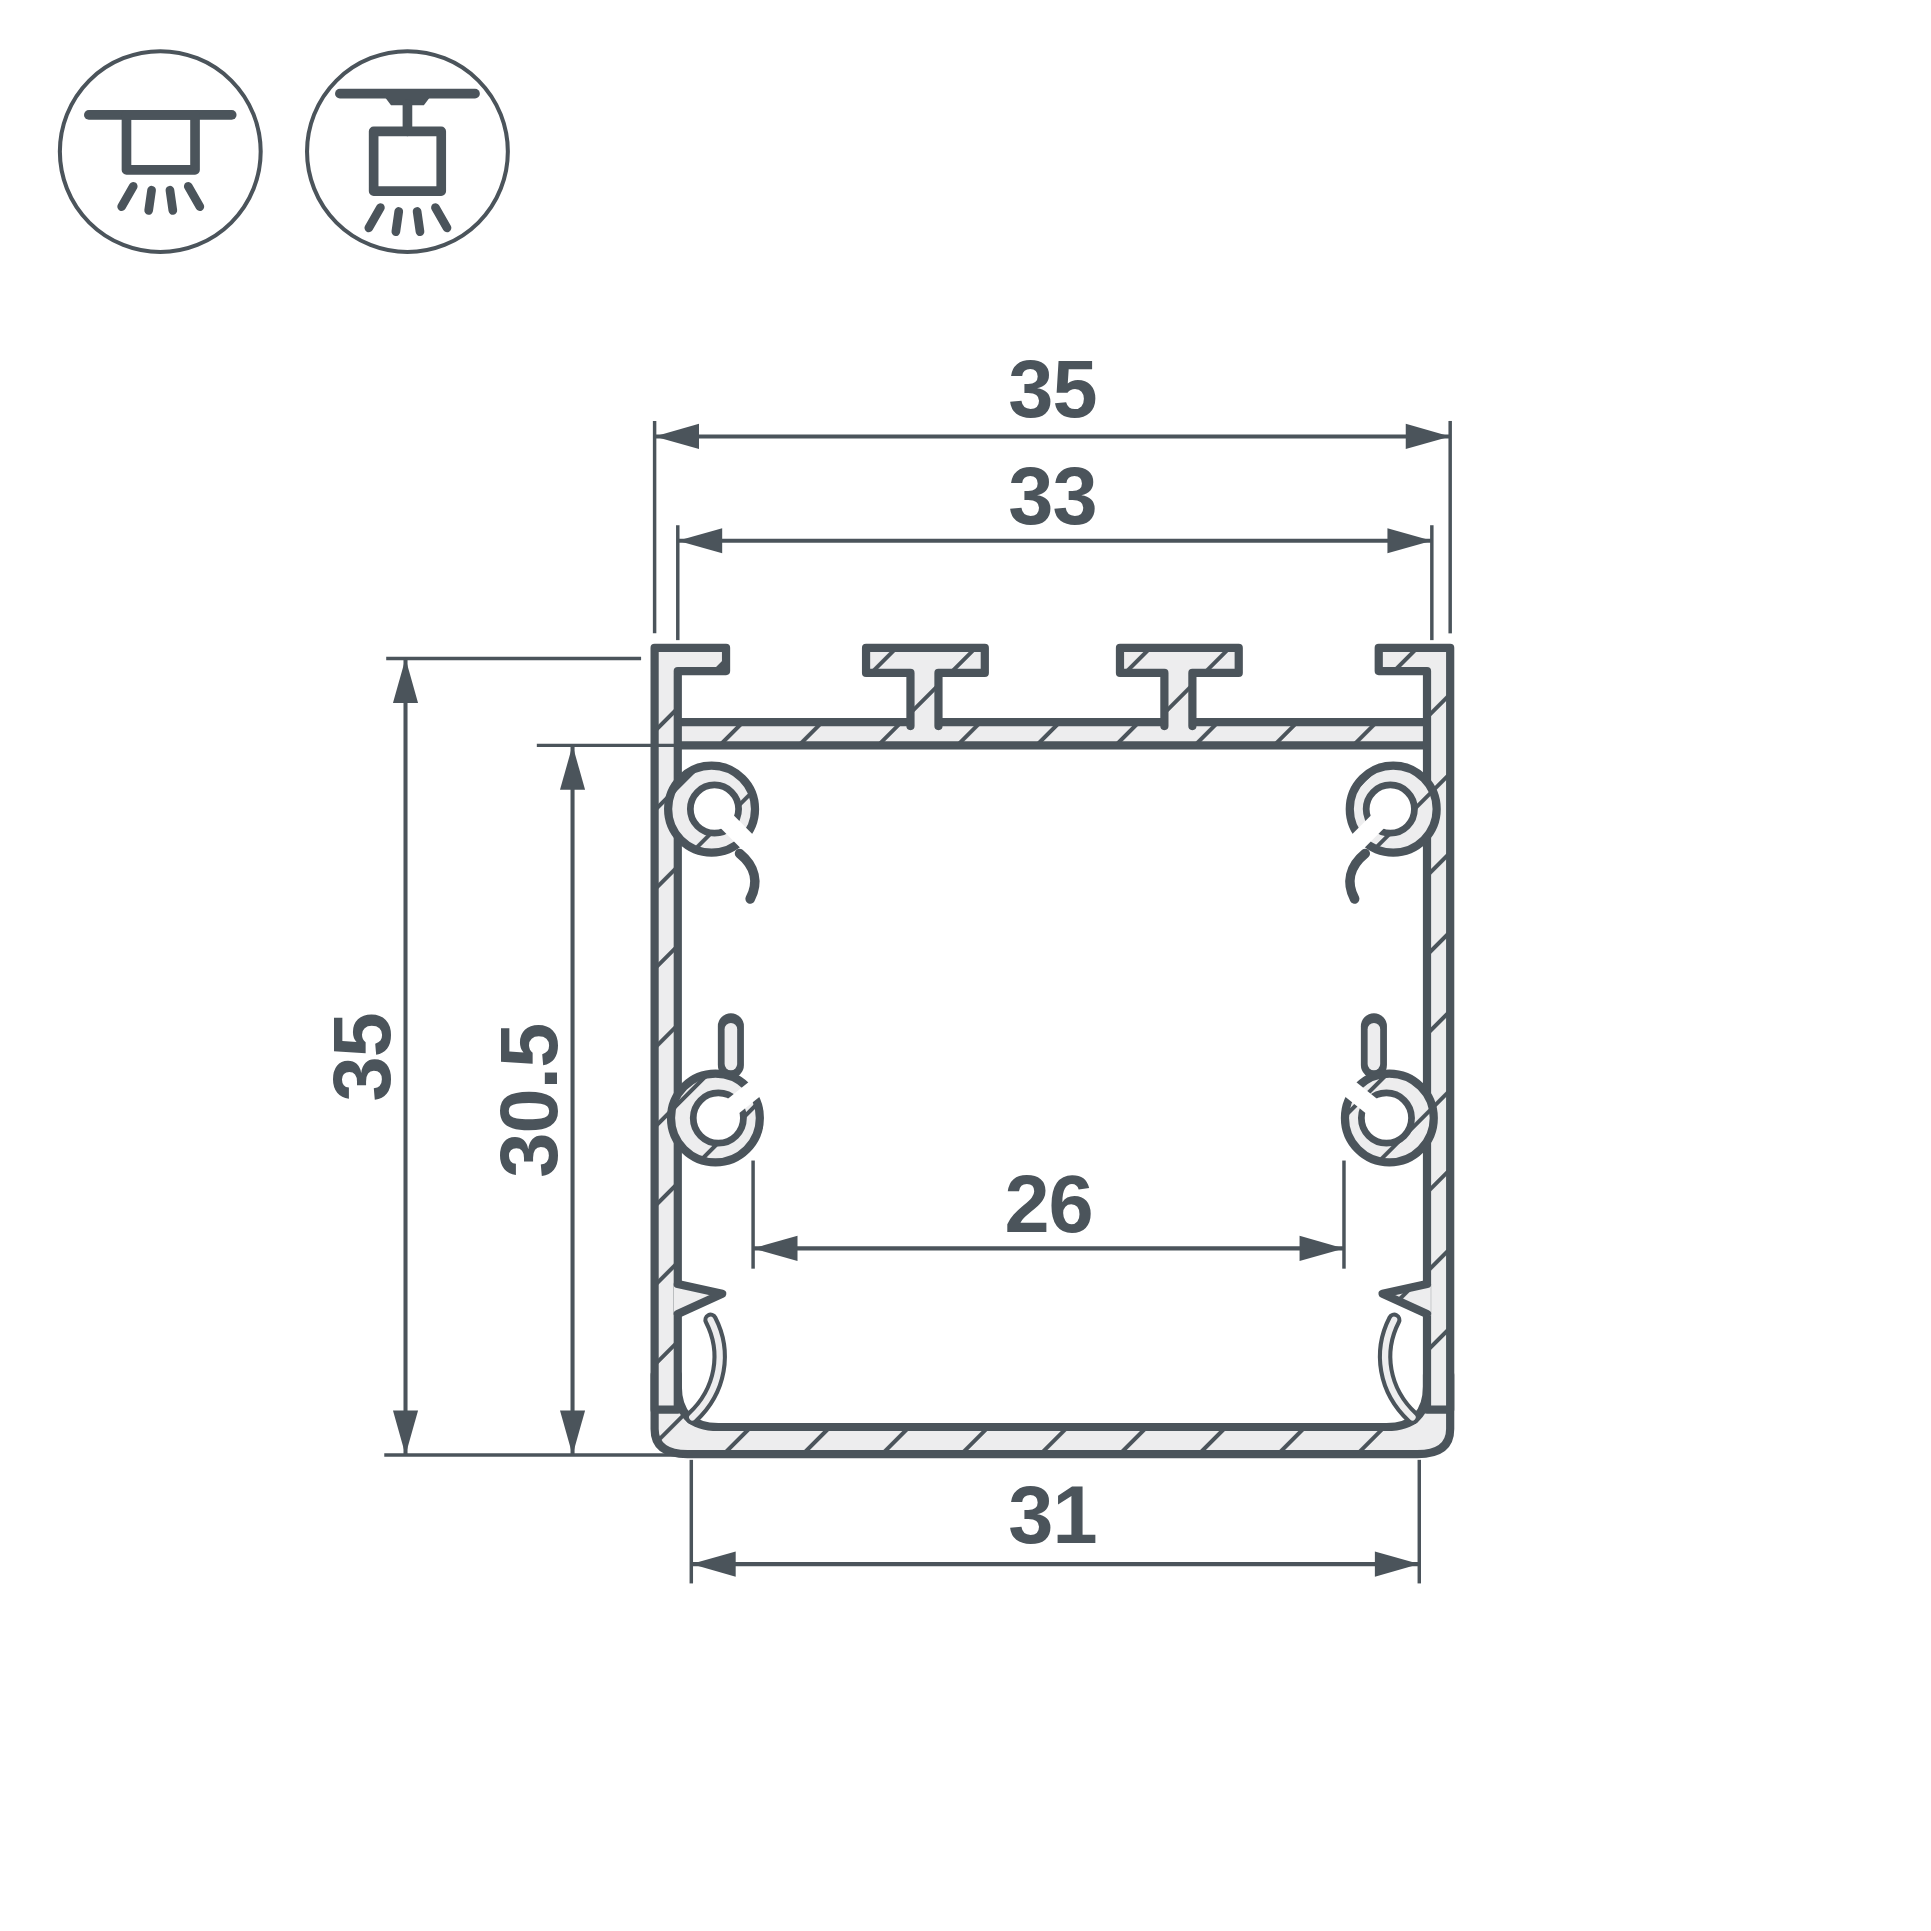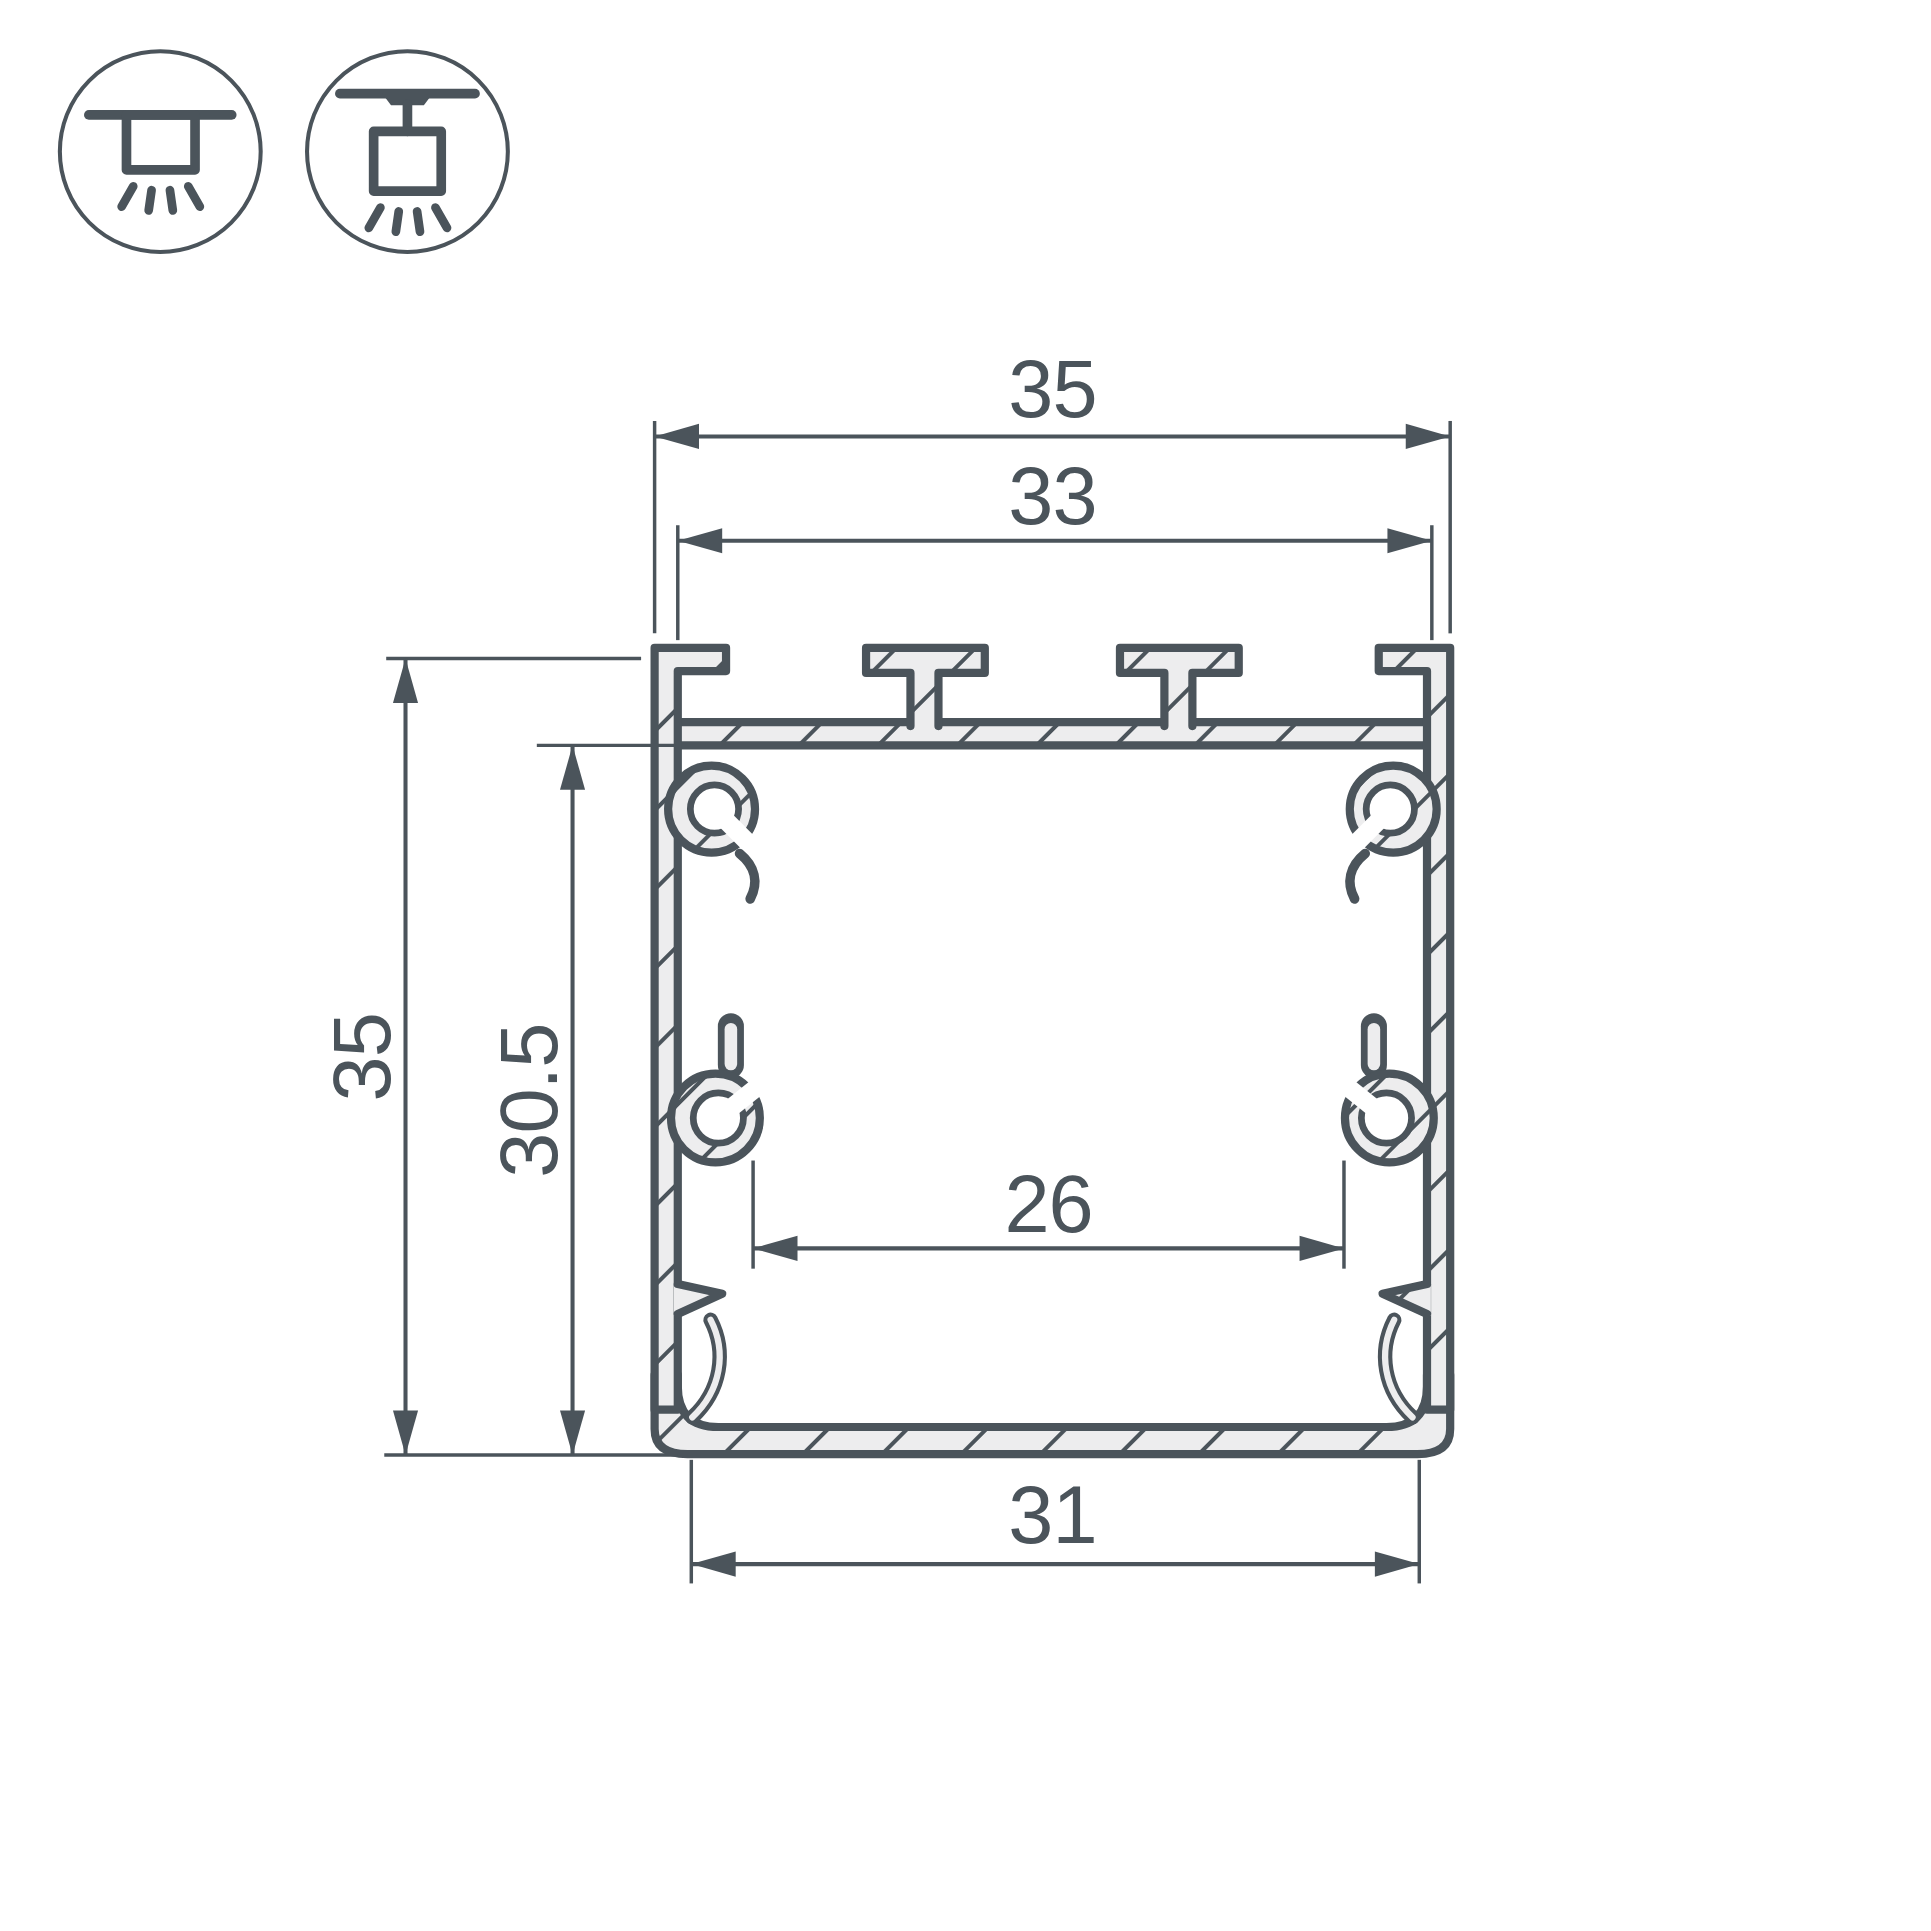--- a/index.html
+++ b/index.html
@@ -1,17 +1,17 @@
 <!DOCTYPE html>
 <html><head>
 <meta charset="utf-8">
 <style>
   html,body{margin:0;padding:0;background:#ffffff;}
   .stage{position:relative;width:1931px;height:1931px;background:#fca5a5;
-         font-family:"Liberation Sans",sans-serif;overflow:hidden;}
+         font-family:"Liberation Sans",sans-serif;overflow:hidden;font-weight:bold;}
   svg{display:block;}
   
   .thin   {stroke:#4b545b;stroke-width:3.6;fill:none;}
   .dline  {stroke:#4b545b;stroke-width:4.2;fill:none;}
   
   .mat-stroke   {stroke:#4b545b;stroke-width:8.5;stroke-linejoin:round;}
   .outline-open {stroke:#4b545b;stroke-width:8.5;stroke-linejoin:round;stroke-linecap:round;fill:none;}
   .cavity {fill:#ffffff;stroke:#4b545b;stroke-width:7;}
   .slit   {stroke:#ffffff;stroke-width:19;stroke-linecap:butt;fill:none;}
   .hook   {stroke:#4b545b;stroke-width:10;stroke-linecap:round;fill:none;}

